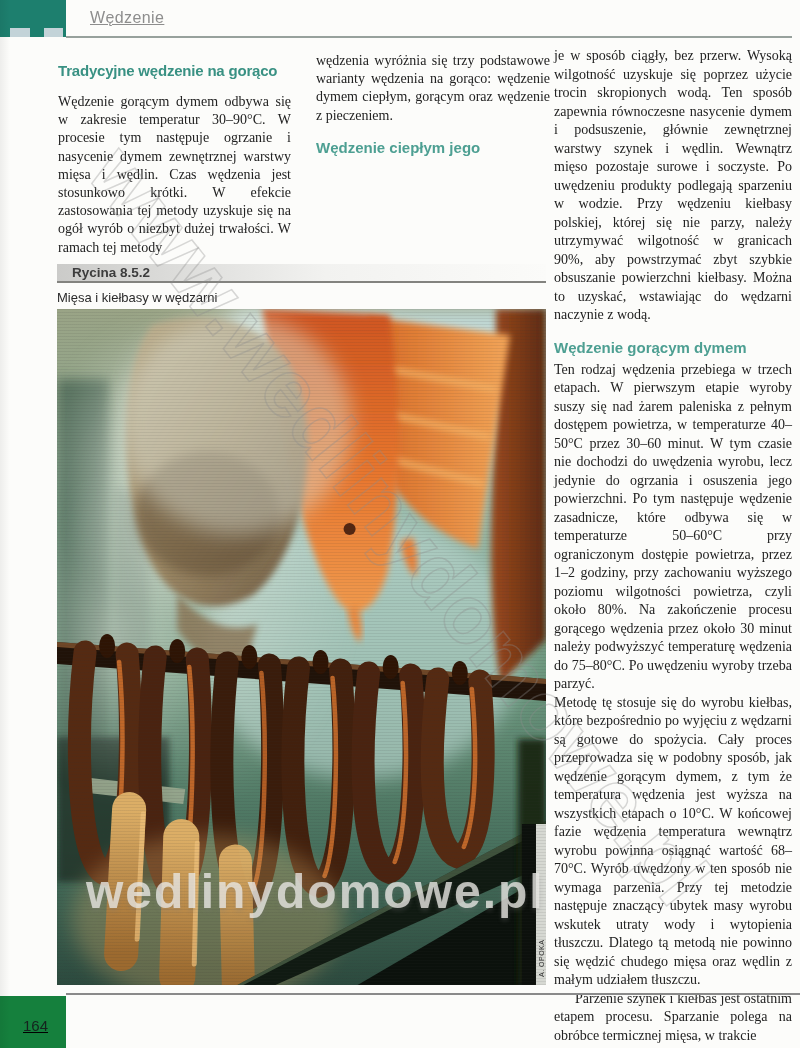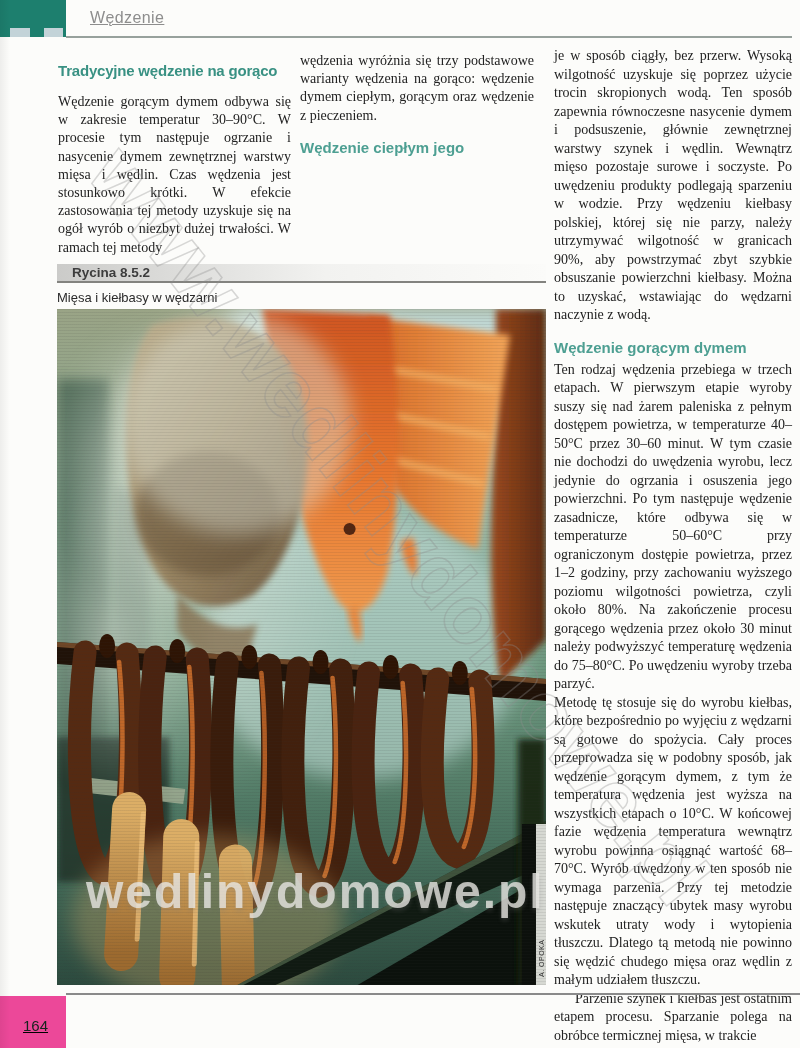--- a/index.html
+++ b/index.html
@@ -19,21 +19,21 @@
   .corner-row .sq{height:9px;}
   .sq-t{background:#1d7f6e;} .sq-l{background:#c3d3d8;}
   .header-title{position:absolute;left:90px;top:9px;
     font-family:"Liberation Sans",sans-serif;font-size:16px;color:#8d8d8d;letter-spacing:.4px;z-index:4;text-decoration:underline;}
   .header-rule{position:absolute;left:66px;top:36px;width:726px;height:2px;background:#97a19c;z-index:4;}
 
   
   .col{position:absolute;color:#222;font-size:14px;text-align:justify;z-index:3;}
   .col p{margin:0;line-height:18.2px;}
   #col1{left:58px;top:62px;width:233px;}
-  #col2{left:300px;top:52px;width:234px;}
+  #col2{left:316px;top:52px;width:234px;}
   #col3{left:554px;top:47px;width:238px;}
   #col3 p{line-height:18.5px;}
   .main-heading{
     font-family:"Liberation Sans",sans-serif;font-weight:bold;font-size:15px;
     color:#399183;letter-spacing:-.2px;margin:0 0 14px 0;text-align:left;}
   .sub-heading{
     font-family:"Liberation Sans",sans-serif;font-weight:bold;font-size:15px;
     color:#4d9f92;margin:14px 0 4px 0;text-align:left;line-height:18px;}
   .indent-first{text-indent:1.5em;}
 
@@ -52,21 +52,21 @@
     background:repeating-linear-gradient(to bottom,rgba(50,50,50,.09) 0 1px,rgba(255,255,255,0) 1px 3px);}
 
   
   .wm-bottom{position:absolute;left:86px;top:864px;z-index:5;white-space:nowrap;
     font-family:"Liberation Sans",sans-serif;font-weight:bold;font-size:48px;letter-spacing:2px;
     color:rgba(233,232,228,.78);text-shadow:0 3px 4px rgba(120,120,120,.25);pointer-events:none;}
   .wm-diag{position:absolute;inset:0;z-index:6;pointer-events:none;}
 
   
   .footer-rule{position:absolute;left:66px;top:993px;width:734px;height:2px;background:#8a8a8a;z-index:4;}
-  .footer-block{position:absolute;left:0;top:996px;width:66px;height:52px;background:#ec4899;z-index:4;text-decoration:underline;}
+  .footer-block{position:absolute;left:0;top:996px;width:66px;height:52px;background:#15803d;z-index:4;text-decoration:underline;}
   .page-number{font-family:"Liberation Sans",sans-serif;font-size:15px;color:#15231e;
     padding:21px 0 0 23px;}
 </style>
 </head>
 <body>
 
 <div class="edge-shade"></div>
 
 <div class="corner-block"></div>
 <div class="corner-row">

